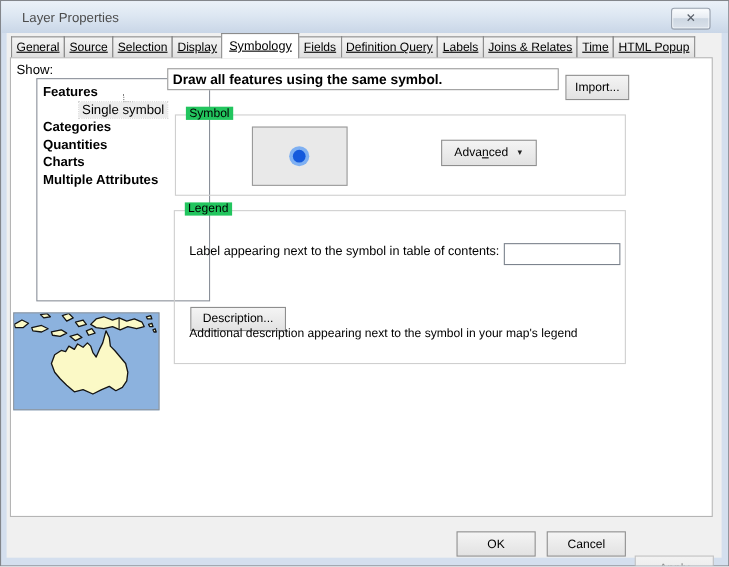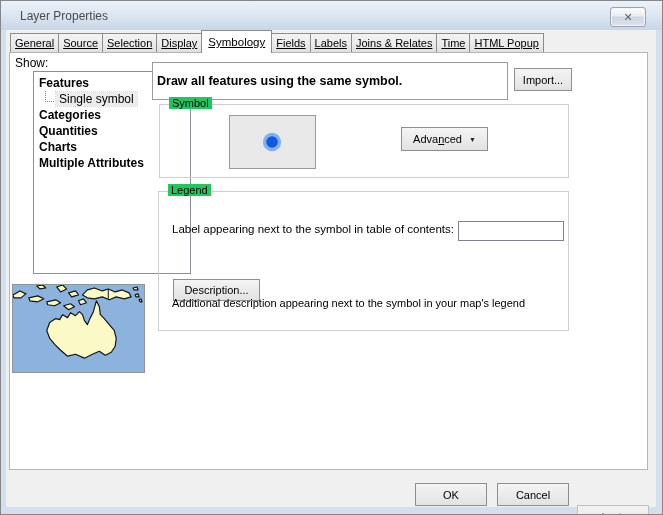--- a/index.html
+++ b/index.html
@@ -32,32 +32,32 @@
 
   
   .page { position:absolute; left:3px; top:22px; width:639px; height:418px;
           background:#fff; border:1px solid #B5B5B5; }
 
   .show-label { position:absolute; left:5px; top:3px; font-size:12px; }
   .show-list { position:absolute; left:3px; top:18px; width:158px; height:203px;
                background:#fff; border:1px solid #8A9099; overflow:hidden; padding-top:3px;margin-left:20px; }
   .tree-row { height:16px; display:flex; align-items:center; padding-left:5px;
               font-size:12px; font-weight:bold; white-space:nowrap; }
-  .tree-row.child { font-weight:normal; padding-left:0; }
+  .tree-row.child { font-weight:normal; padding-left:0;flex-direction:column; }
   .connector { display:inline-block; width:9px; height:11px; margin:-6px 2px 0 11px;
                border-left:1px dotted #7F7F7F; border-bottom:1px dotted #7F7F7F; }
   .sel { background:#ECECEC; padding:0 3px; outline:1px dotted #D6D6D6; }
 
   .map-preview { position:absolute; left:2px; top:231px; width:133px; height:89px;
                  border:1px solid #8F9499; background:#8CB2DE; }
   .map-preview svg { display:block; width:100%; height:100%; }
   .land { stroke:#141414; stroke-width:1.2; stroke-linejoin:round; }
   .borderline { stroke:#141414; stroke-width:1; fill:none; }
 
-  .method-box { position:absolute; left:142px; top:9px; width:356px; height:38px;
+  .method-box { position:absolute; left:142px; top:9px; width:356px; height:20px;
                 background:#fff; border:1px solid #9B9B9B; display:flex; align-items:center; }
   .method-text { font-size:12.5px; font-weight:bold; padding-left:4px; }
 
   .btn { border:1px solid #8E8E8E; background:linear-gradient(#F4F4F4,#E2E2E2);
          font-family:inherit; font-size:11px; color:#000; }
   .btn-import { position:absolute; left:504px; top:15px; width:58px; height:23px; }
 
   .group { position:absolute; border:1px solid #CFCFCF; }
   .group-label { position:absolute; top:-8px; left:9px; background:#22c55e; padding:0 3px; font-size:11px; }
 
@@ -97,20 +97,21 @@
 
   <div class="dlg-body">
 
     <div class="tabstrip">
       <span class="tab">General</span>
       <span class="tab">Source</span>
       <span class="tab">Selection</span>
       <span class="tab">Display</span>
       <span class="tab active">Symbology</span>
       <span class="tab">Fields</span>
+      <span class="tab">Definition Query</span>
       <span class="tab">Labels</span>
       <span class="tab">Joins &amp; Relates</span>
       <span class="tab">Time</span>
       <span class="tab">HTML Popup</span>
     </div>
 
     <div class="page">
 
       <div class="show-label">Show:</div>
 

